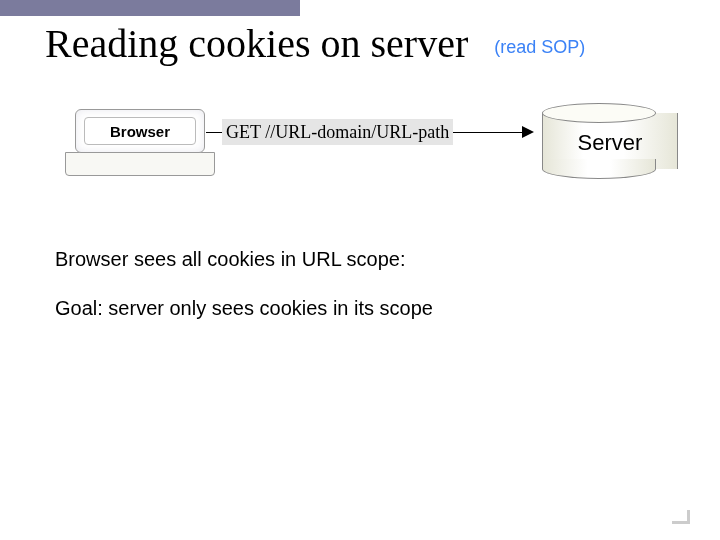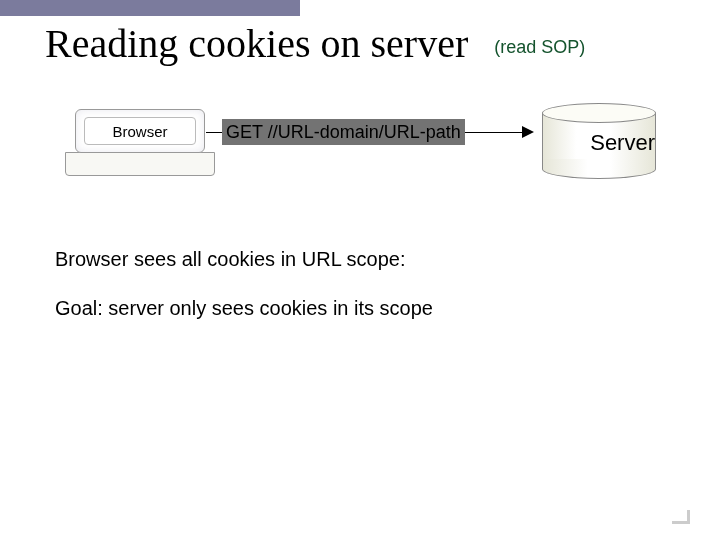--- a/index.html
+++ b/index.html
@@ -26,21 +26,21 @@
     gap: 26px;
   }
   .title {
     font-family: "Georgia", "Times New Roman", serif;
     font-size: 40px;
     font-weight: 400;
   }
   .subtitle {
     font-size: 18px;
     font-weight: 400;
-    color: #14532d;
+    color: #3b82f6;
     padding-top: 8px;
   }
   .diagram {
     position: relative;
     height: 140px;
     margin: 30px 0 10px 0;
   }
   
   .laptop {
     position: absolute;
@@ -60,21 +60,21 @@
     box-shadow: inset 0 0 8px rgba(180,180,200,0.3);
   }
   .laptop-inner {
     width: 112px;
     height: 28px;
     border: 1px solid #bbb;
     border-radius: 4px;
     display: flex;
     align-items: center;
     justify-content: center;
-    font-weight: normal;
+    font-weight: bold;
     font-size: 15px;
     color: #000;
     background: #fff;
   }
   .laptop-base {
     width: 150px;
     height: 24px;
     margin-left: -10px;
     margin-top: -1px;
     border: 1px solid #999;
@@ -98,42 +98,43 @@
     border-left: 12px solid #000;
     border-top: 6px solid transparent;
     border-bottom: 6px solid transparent;
   }
   .req-text {
     position: absolute;
     left: 222px;
     top: 22px;
     font-size: 18px;
     line-height: 1.45;
-    background: #737373;
+    background: #e5e5e5;
     padding: 0 4px;
+    font-family: Liberation Serif, serif;
   }
   
   .server {
     position: absolute;
     left: 542px;
     top: 6px;
     width: 114px;
     height: 76px;
   }
   .server-body {
     position: absolute;
     left: 0; top: 10px;
-    width: 114px;
+    width: 136px;
     height: 56px;
     background: linear-gradient(to right, #e6e6d8 0%, #ffffff 30%, #ffffff 60%, #e6e6d8 100%);
     border-left: 1px solid #888;
     border-right: 1px solid #888;
     display: flex;
     align-items: center;
-    justify-content: flex-end;
+    justify-content: center;
   }
   .server-top {
     position: absolute;
     left: 0; top: 0;
     width: 114px;
     height: 20px;
     border: 1px solid #888;
     border-radius: 50%;
     background: #fcfcf6;
   }

